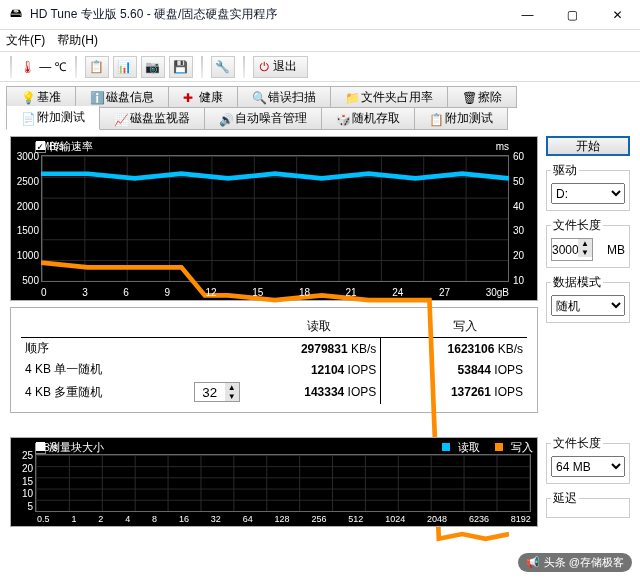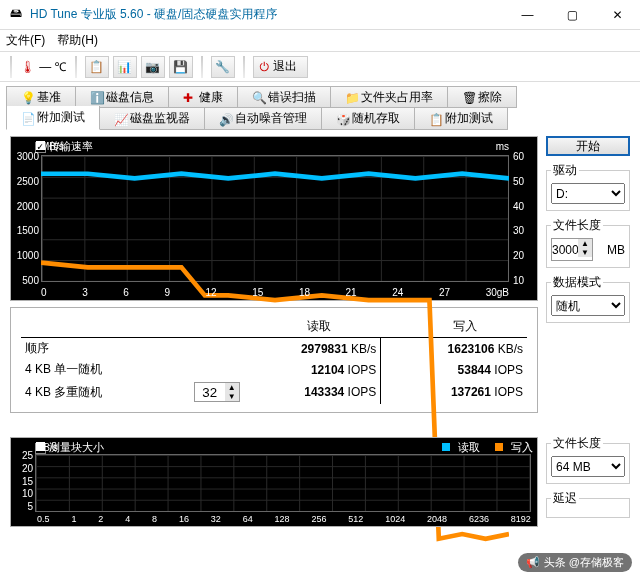--- a/index.html
+++ b/index.html
@@ -1,19 +1,19 @@
 <!DOCTYPE html>
 <html><head>
 <meta charset="utf-8">
 <style>
 * { box-sizing: border-box; margin: 0; padding: 0; }
 body { font-family: "Segoe UI", Tahoma, sans-serif; font-size: 12px; background: #fff; width: 640px; height: 578px; overflow: hidden; }
 .titlebar { height: 30px; display: flex; align-items: center; padding-left: 8px; background: #fff; border-bottom: 1px solid #ddd; }
 .titlebar .icon { width: 16px; height: 16px; margin-right: 6px; display: inline-flex; align-items: center; justify-content: center; }
-.titlebar .title { flex: 1; font-size: 12px; color: #0369a1; }
+.titlebar .title { flex: 1; font-size: 12px; color: #0f172a; }
 .winbtns { display: flex; }
 .winbtn { width: 45px; height: 30px; display: flex; align-items: center; justify-content: center; cursor: pointer; }
 .menubar { height: 22px; display: flex; align-items: center; padding-left: 6px; gap: 12px; border-bottom: 1px solid #ddd; }
 .menubar span { cursor: pointer; }
 .toolbar { height: 30px; display: flex; align-items: center; padding: 2px 6px; gap: 4px; border-bottom: 1px solid #ddd; }
 .device-select { width: 240px; height: 22px; font-size: 11px; }
 .sep { width: 2px; height: 22px; background: linear-gradient(#ccc,#eee); margin: 0 4px; }
 .tbtn { width: 24px; height: 22px; border: 1px solid #ccc; background: linear-gradient(#fafafa,#e5e5e5); display: inline-flex; align-items: center; justify-content: center; cursor: pointer; font-size: 12px; }
 .exit-btn { height: 22px; border: 1px solid #ccc; background: linear-gradient(#fafafa,#e5e5e5); padding: 0 10px 0 6px; display: inline-flex; align-items: center; gap: 4px; cursor: pointer; }
 .temp { display: inline-flex; align-items: center; gap: 4px; font-size: 12px; }

